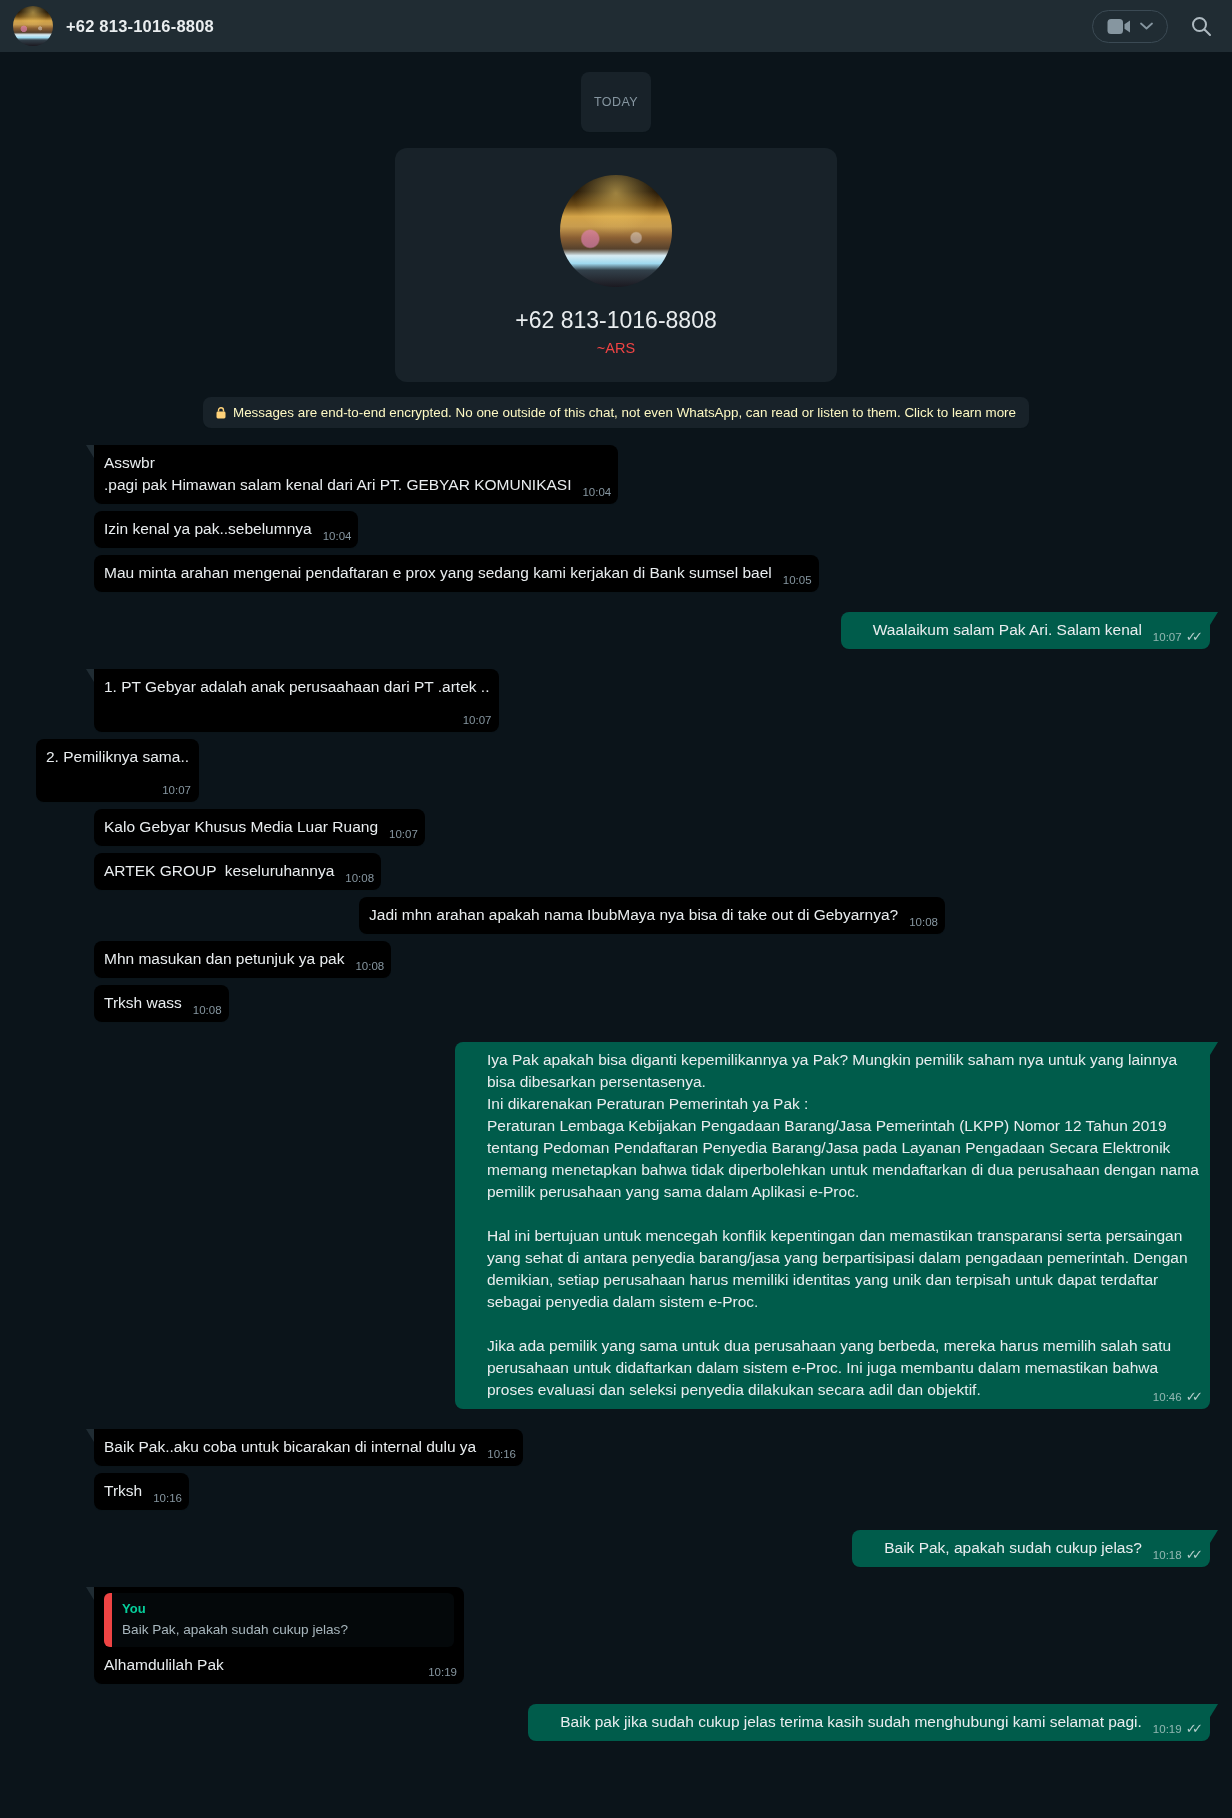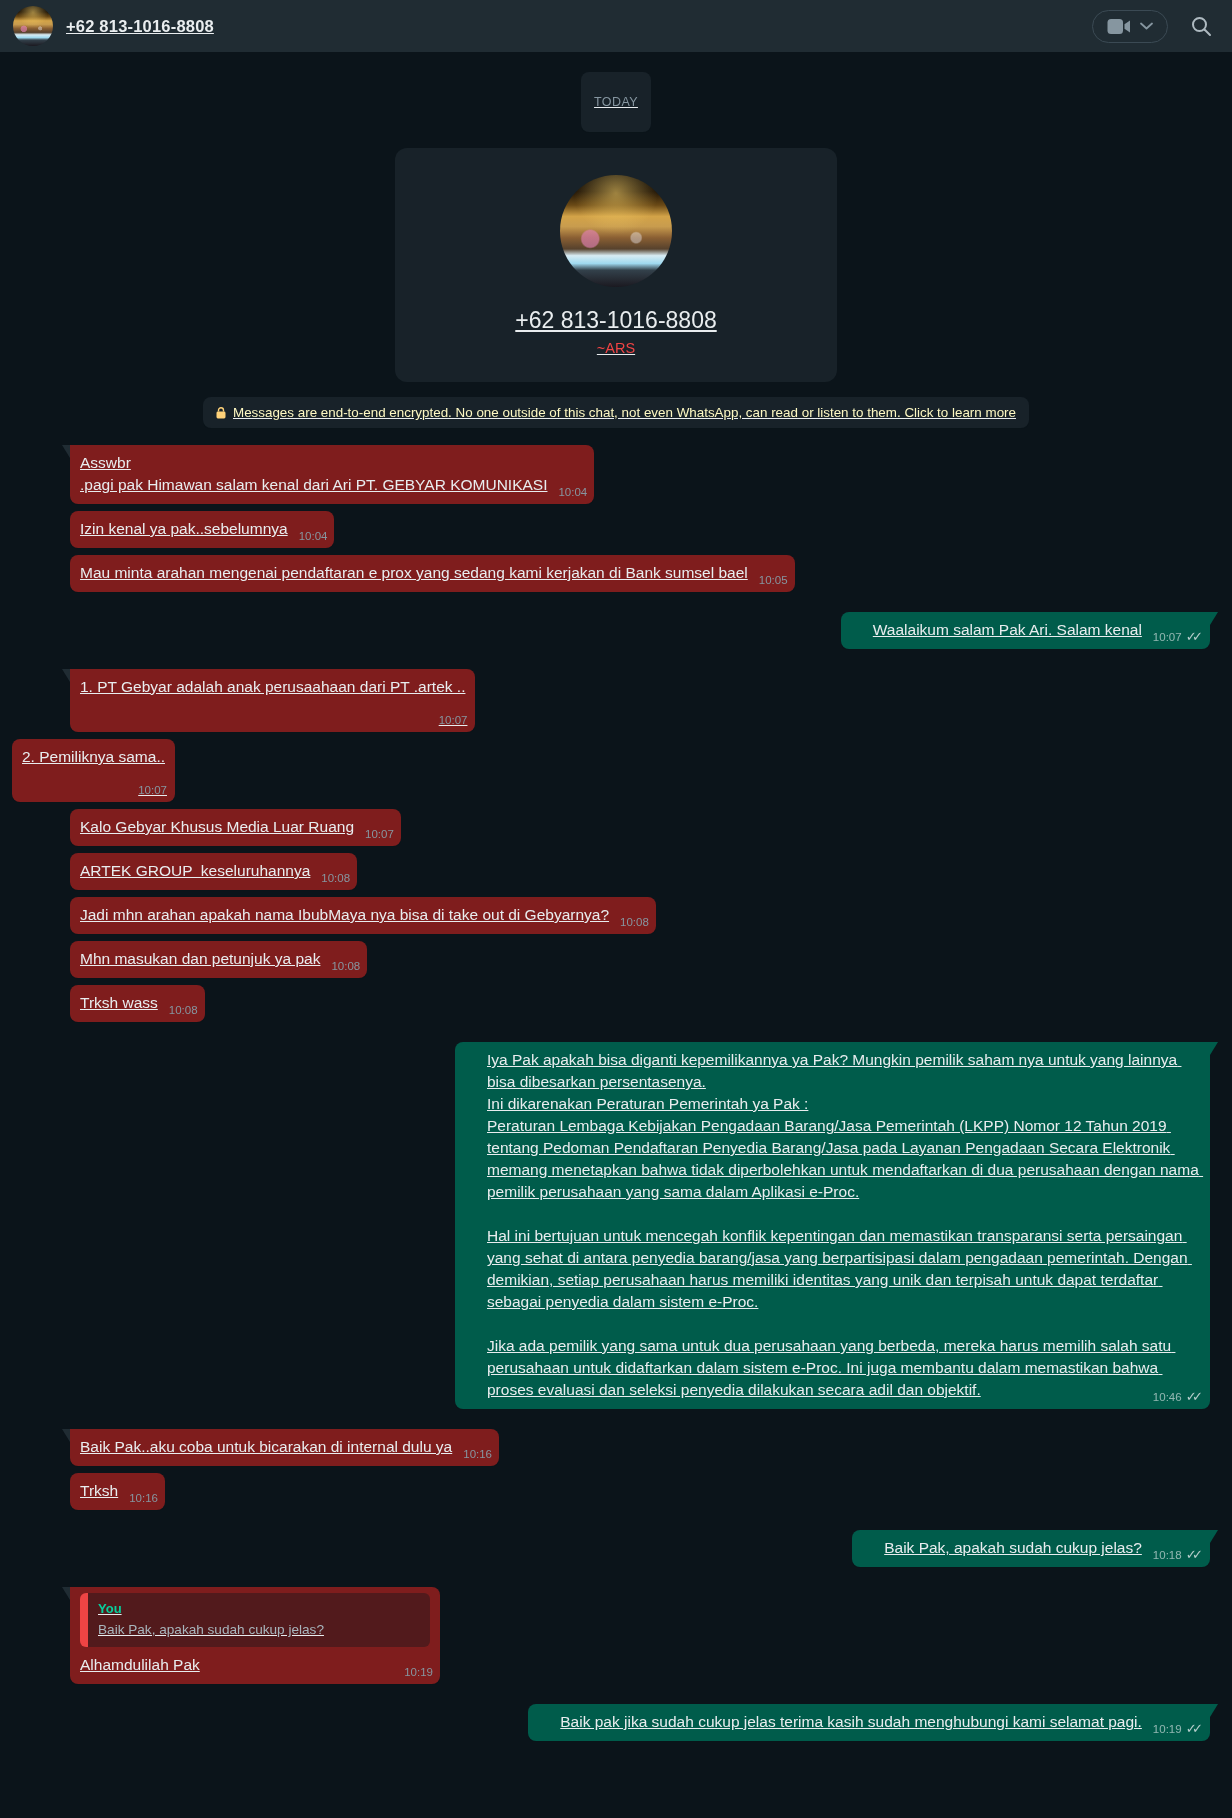--- a/index.html
+++ b/index.html
@@ -2,21 +2,20 @@
 <html><head>
 <meta charset="utf-8">
 <style>
   * { margin:0; padding:0; box-sizing:border-box; }
   html,body { background:#000; }
   body { font-family:"Liberation Sans", sans-serif; }
   .screen{
     position:relative; width:1232px; height:1818px;
     background:#0b141a; overflow:hidden; margin:0 auto;
     color:#e9edef;
-    text-decoration:underline;
   }
   
   header{
     height:52px; background:#202c33; display:flex; align-items:center;
     justify-content:space-between; padding:0 20px 0 13px;
   }
   .hdr-left{ display:flex; align-items:center; gap:13px; cursor:pointer; }
   .hdr-title{ font-size:16.5px; font-weight:700; color:#e9edef; letter-spacing:.2px; }
   .hdr-right{ display:flex; align-items:center; gap:22px; }
   .video-pill{
@@ -56,21 +55,21 @@
   }
   
   .msgs{ padding-bottom:8px; }
   .row{ display:flex; padding-left:70px; padding-right:22px; }
   .row.out{ justify-content:flex-end; }
   .bubble{
     position:relative; max-width:755px; border-radius:8px;
     padding:7px 10px 8px 10px; font-size:15.5px; line-height:22px;
     box-shadow:0 1px .5px rgba(11,20,26,.4); cursor:pointer;
   }
-  .bubble.in{ background:#7f1d1d; }
+  .bubble.in{ background:#000000;margin-left:24px; }
   .bubble.out{ background:#005c4b; }
   .bubble.tail.in{ border-top-left-radius:0; }
   .bubble.tail.out{ border-top-right-radius:0;padding-left:32px; }
   .bubble.tail.in::before{
     content:""; position:absolute; top:0; left:-8px; width:8px; height:13px;
     background:#202c33; clip-path:polygon(100% 0,100% 100%,0 0);
   }
   .bubble.tail.out::before{
     content:""; position:absolute; top:0; right:-8px; width:8px; height:13px;
     background:#005c4b; clip-path:polygon(0 0,0 100%,100% 0);
@@ -188,21 +187,21 @@
         <div class="row in" style="margin-top: 7px;">
           <div class="bubble in"><span class="msg-text">Kalo Gebyar Khusus Media Luar Ruang</span><span class="meta">
               <span>10:07</span>
             </span></div>
         </div>
         <div class="row in" style="margin-top: 7px;">
           <div class="bubble in"><span class="msg-text">ARTEK GROUP  keseluruhannya</span><span class="meta">
               <span>10:08</span>
             </span></div>
         </div>
-        <div class="row in" style="margin-top: 7px;">
+        <div class="row in" style="margin-top: 7px; justify-content: center;">
           <div class="bubble in"><span class="msg-text">Jadi mhn arahan apakah nama IbubMaya nya bisa di take out di Gebyarnya?</span><span class="meta">
               <span>10:08</span>
             </span></div>
         </div>
         <div class="row in" style="margin-top: 7px;">
           <div class="bubble in"><span class="msg-text">Mhn masukan dan petunjuk ya pak</span><span class="meta">
               <span>10:08</span>
             </span></div>
         </div>
         <div class="row in" style="margin-top: 7px;">

